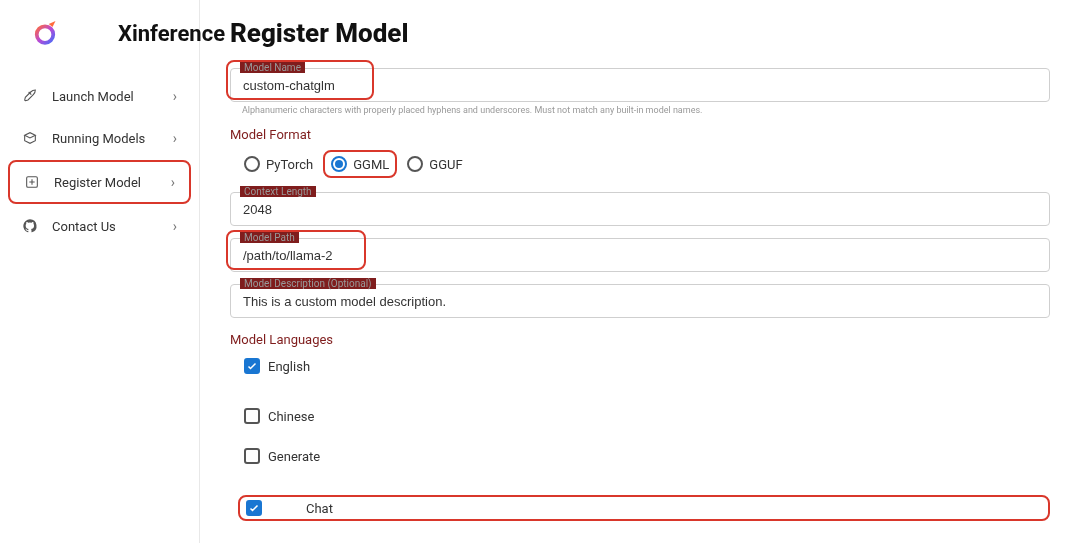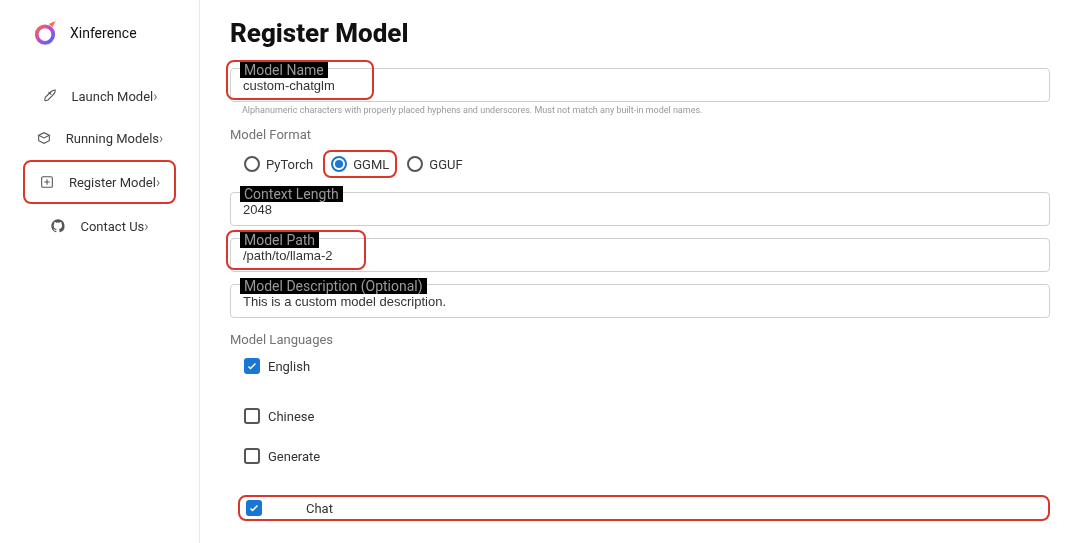--- a/index.html
+++ b/index.html
@@ -29,30 +29,30 @@
       display: flex;
       align-items: center;
       padding: 0 20px 18px 30px;
       gap: 10px;
     }
     .logo-mark {
       width: 30px;
       height: 30px;
     }
     .logo-text {
-      font-size: 14px;
-      font-weight: 400;
+      font-size: 22px;
+      font-weight: 700;
       color: #111;
+      margin-left: 48px;
     }
     .nav {
       display: flex;
       flex-direction: column;
       gap: 2px;
       padding: 10px 8px;
-      align-items: center;
     }
     .nav-item {
       display: flex;
       align-items: center;
       justify-content: space-between;
       padding: 12px 14px;
       cursor: pointer;
       border-radius: 6px;
       font-size: 13px;
       color: #333;
@@ -100,34 +100,34 @@
       padding: 9px 12px 8px 12px;
       font-size: 13px;
       color: #333;
       outline: none;
       background: #fff;
     }
     .floating-label {
       position: absolute;
       top: -6px;
       left: 10px;
-      background: #000000;
+      background: #7f1d1d;
       padding: 0 4px;
-      font-size: 14px;
+      font-size: 10px;
       color: #999;
     }
     .helper-text {
       font-size: 9px;
       color: #999;
       margin-top: 3px;
       padding-left: 12px;
     }
     .section-label {
       font-size: 13px;
-      color: #737373;
+      color: #7f1d1d;
       margin-bottom: 8px;
       margin-top: 6px;
     }
     .radio-row {
       display: flex;
       gap: 4px;
       margin-bottom: 14px;
       padding-left: 8px;
     }
     .radio-option {

